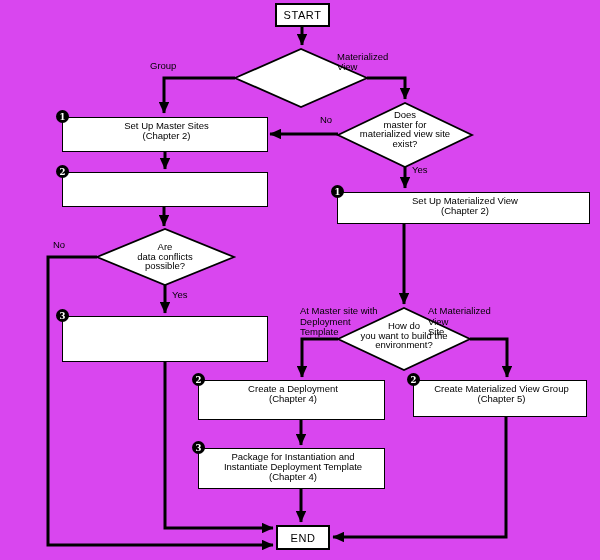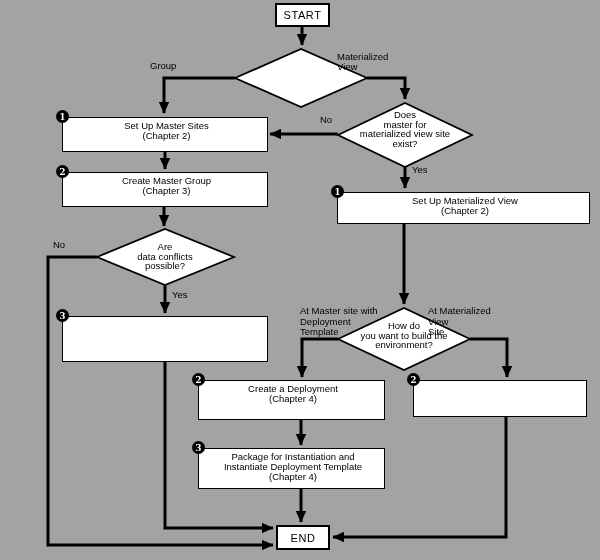--- a/index.html
+++ b/index.html
@@ -1,17 +1,17 @@
 <!DOCTYPE html>
 <html><head>
 <meta charset="utf-8">
 <style>
   html,body{margin:0;padding:0;background:#fff;}
   .stage{
-    position:relative;width:600px;height:560px;background:#a3a3a3;overflow:hidden;
+    position:relative;width:600px;height:560px;background:#d946ef;overflow:hidden;
     font-family:"Liberation Sans","DejaVu Sans",sans-serif;color:#000;
   }
   .stage svg{position:absolute;left:0;top:0;}
   .pbox{
     position:absolute;background:#fff;border:1.6px solid #000;box-sizing:border-box;
   }
   .pbox .txt{
     font-size:9.5px;line-height:10px;padding:3px 3px 0 6px;white-space:pre-line;text-align:center;
   }
   .badge{
@@ -90,22 +90,20 @@
 environment?</div>
 
   <div class="pbox" style="left:62px;top:117px;width:206px;height:35px">
     <span class="badge">1</span>
     <div class="txt">Set Up Master Sites
 (Chapter 2)</div>
   </div>
 
   <div class="pbox" style="left:62px;top:172px;width:206px;height:35px">
     <span class="badge">2</span>
-    <div class="txt">Create Master Group
-(Chapter 3)</div>
   </div>
 
   <div class="pbox" style="left:62px;top:316px;width:206px;height:46px">
     <span class="badge">3</span>
   </div>
 
   <div class="pbox" style="left:337px;top:192px;width:253px;height:32px">
     <span class="badge">1</span>
     <div class="txt">Set Up Materialized View
 (Chapter 2)</div>
@@ -119,20 +117,22 @@
 
   <div class="pbox" style="left:198px;top:448px;width:187px;height:41px">
     <span class="badge">3</span>
     <div class="txt">Package for Instantiation and
 Instantiate Deployment Template
 (Chapter 4)</div>
   </div>
 
   <div class="pbox" style="left:413px;top:380px;width:174px;height:37px">
     <span class="badge">2</span>
+    <div class="txt">Create Materialized View Group
+(Chapter 5)</div>
   </div>
 
   <div class="elabel" style="left:150px;top:61px">Group</div>
   <div class="elabel right" style="left:337px;top:52px;width:70px;line-height:9.5px">Materialized
 View</div>
   <div class="elabel" style="left:320px;top:115px">No</div>
   <div class="elabel" style="left:412px;top:165px">Yes</div>
   <div class="elabel" style="left:53px;top:240px">No</div>
   <div class="elabel" style="left:172px;top:290px">Yes</div>
   <div class="elabel" style="left:300px;top:306px;width:92px">At Master site with

